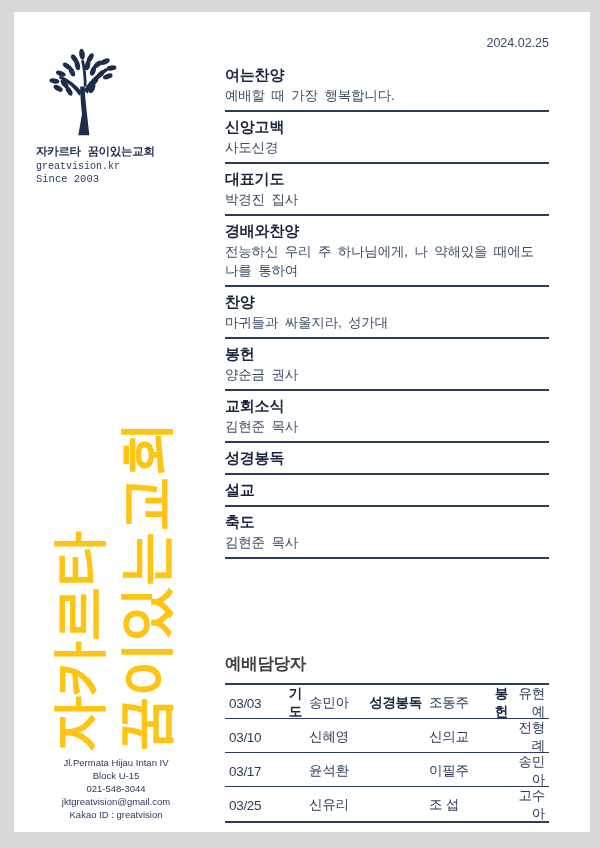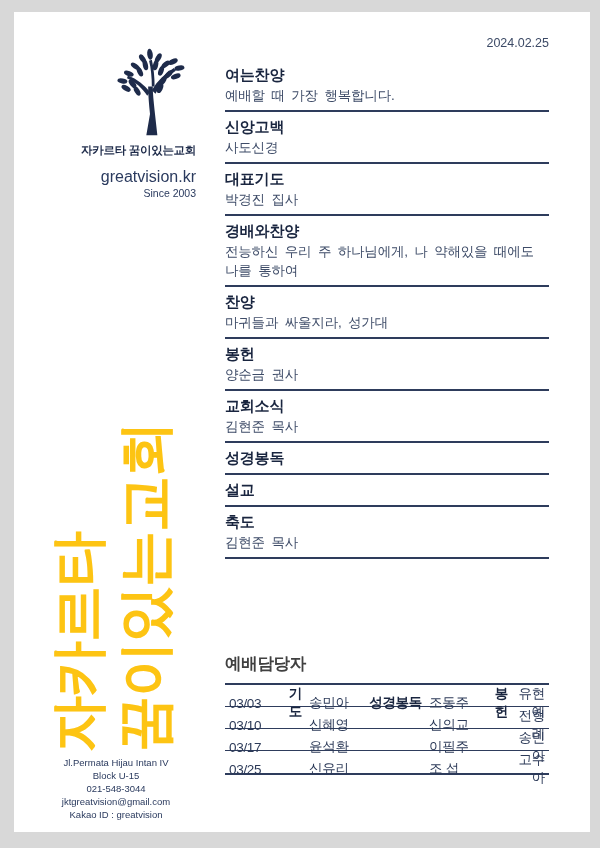--- a/index.html
+++ b/index.html
@@ -10,25 +10,25 @@
     position:relative;
     overflow:hidden;
   }
   .page {
     position:absolute; left:14px; top:12px; width:576px; height:820px;
     background:#ffffff;
   }
 
   
   .logo-block {
-    position:absolute; left:22px; top:34px; width:160px; text-align:right;
+    position:absolute; left:22px; top:34px; width:160px; text-align:left;font-family:Liberation Mono, monospace;
   }
   .logo-tree { width:92px; height:92px; display:inline-block; }
   .logo-name { font-size:11.5px; font-weight:bold; color:#1e2b4a; margin-top:1px; letter-spacing:-0.3px; }
-  .logo-site { font-size:16px; color:#2a3a5e; margin-top:10px; }
+  .logo-site { font-size:10px; color:#2a3a5e; margin-top:2px; }
   .logo-since { font-size:10.5px; color:#2a3a5e; margin-top:1px; }
 
   .vertical-banner {
     position:absolute; left:30px; top:418px; width:136px; height:324px;
   }
   .vertical-banner .rot {
     width:322px;
     transform-origin:top left;
     transform:rotate(-90deg) translateX(-100%);
     font-weight:bold; font-size:56px; line-height:67px;
@@ -53,21 +53,21 @@
   }
 
   
   .assignments { position:absolute; left:211px; top:641px; width:324px; }
   .assignments-title { font-size:16.5px; font-weight:bold; color:#404040; letter-spacing:-0.3px; }
   .assign-table { margin-top:8px; border-top:2px solid #2e3c5c; border-bottom:2px solid #2e3c5c; }
   .assign-row {
     display:grid;
     grid-template-columns:54px 30px 60px 60px 56px 30px 1fr;
     align-items:center;
-    height:22px;
+    height:34px;
     border-bottom:1.5px solid #2e3c5c;
     font-size:13.5px; color:#2c3a58; letter-spacing:-0.3px;
   }
   .assign-row:last-child { border-bottom:none; }
   .cell-date { padding-left:4px; }
   .cell-label { font-weight:bold; text-align:right; padding-right:7px; color:#19253f; }
   .cell-name { text-align:left; }
   .cell-name.last { text-align:right; padding-right:4px; }
 </style>
 </head>

